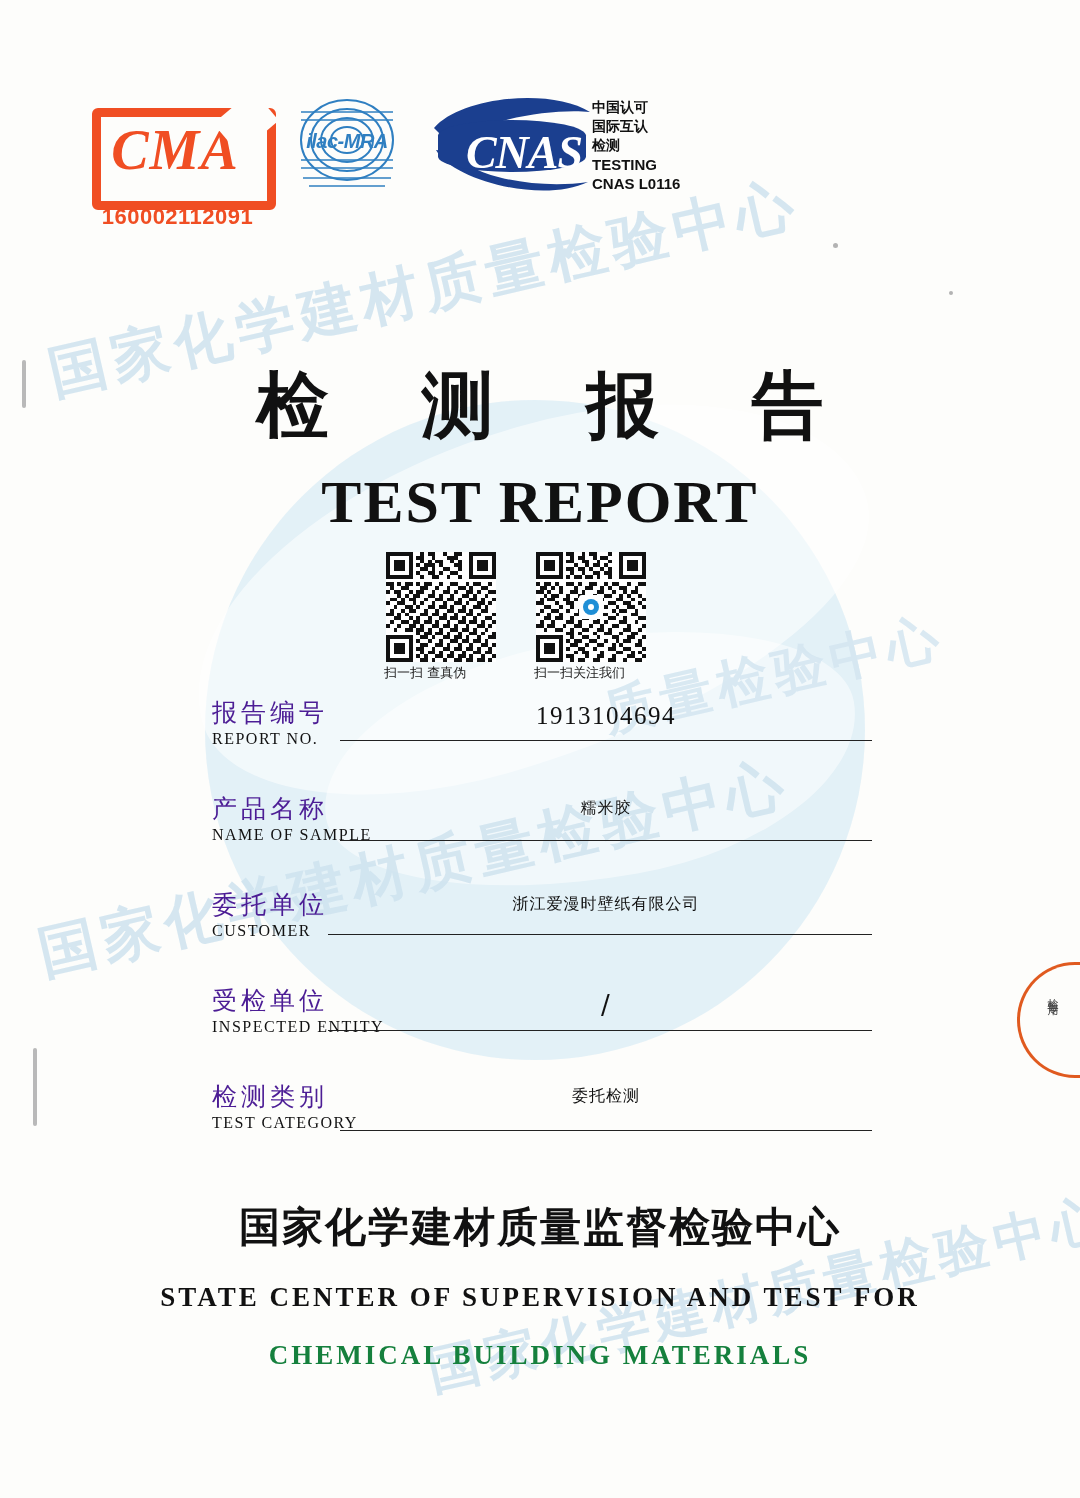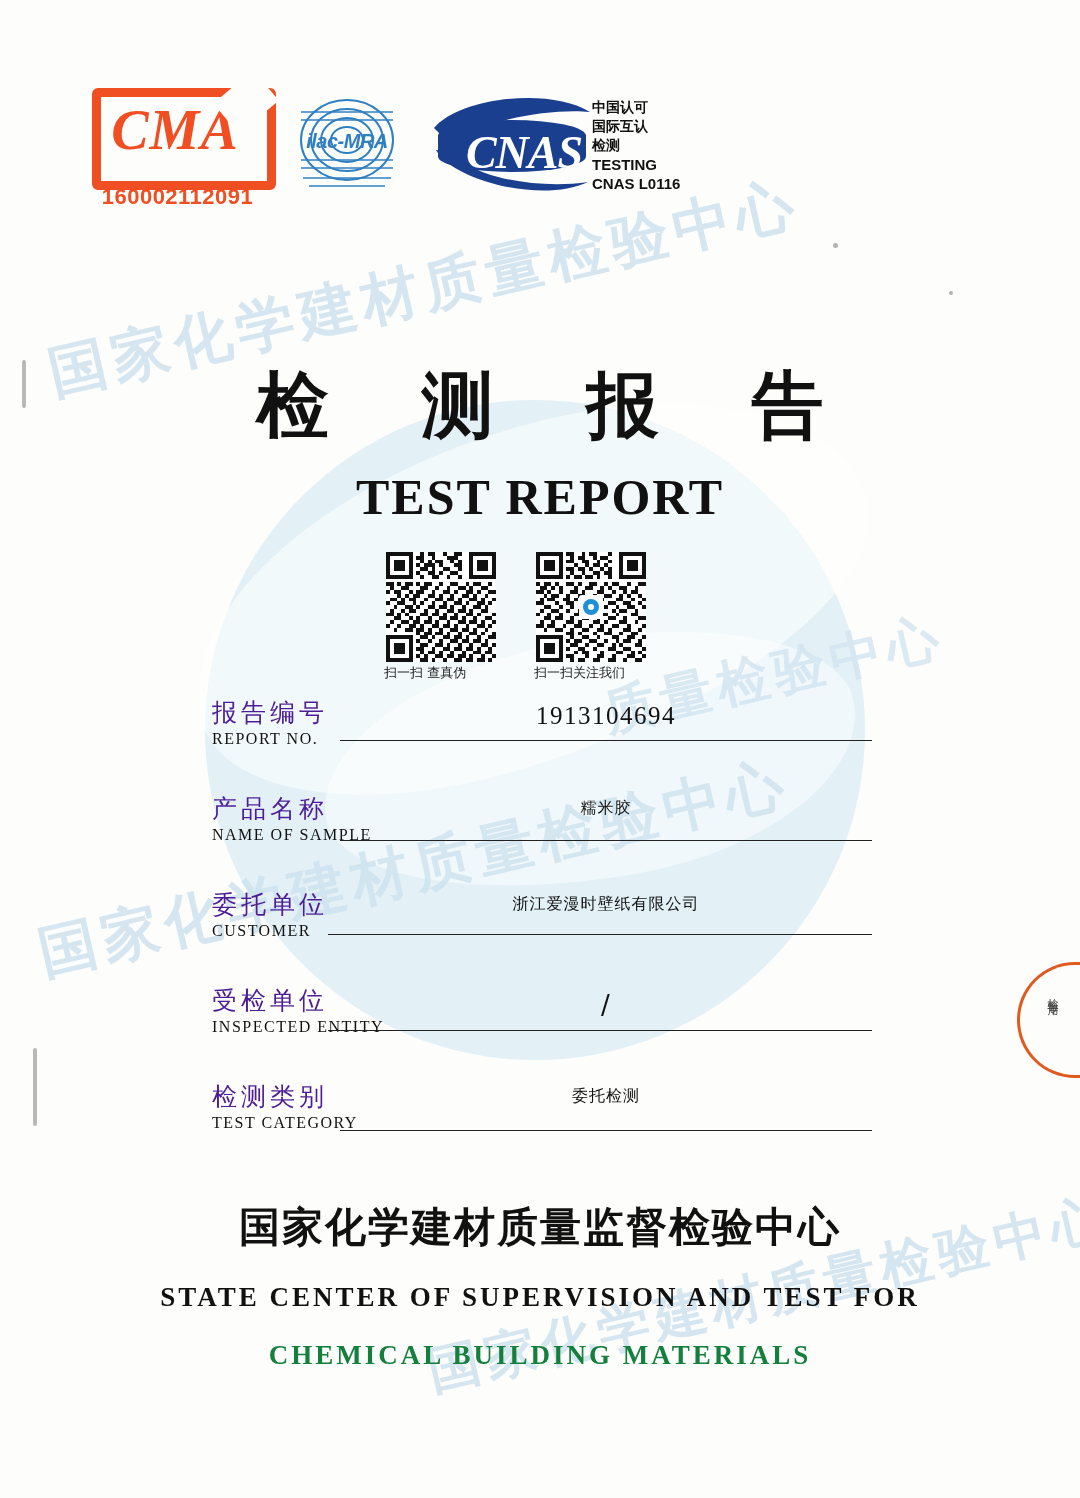--- a/index.html
+++ b/index.html
@@ -102,21 +102,21 @@
   
   .logos {
     position: absolute;
     left: 0; top: 80px;
     width: 1080px;
     height: 170px;
   }
   .cma {
     position: absolute;
     left: 92px;
-    top: 8px;
+    top: 28px;
     width: 166px;
     height: 90px;
   }
   .cma-box {
     position: absolute;
     left: 0; top: 0;
     width: 166px;
     height: 84px;
     border: 9px solid #f04e23;
     border-radius: 6px;
@@ -229,21 +229,21 @@
     color: #111;
   }
   .title-en {
     position: absolute;
     left: 0;
     top: 468px;
     width: 1080px;
     text-align: center;
     font-family: "Liberation Serif", serif;
     font-weight: bold;
-    font-size: 50px;
+    font-size: 60px;
     letter-spacing: 2px;
     color: #111;
   }
 
   
   .qr-wrap {
     position: absolute;
     left: 386px;
     top: 552px;
     width: 308px;

